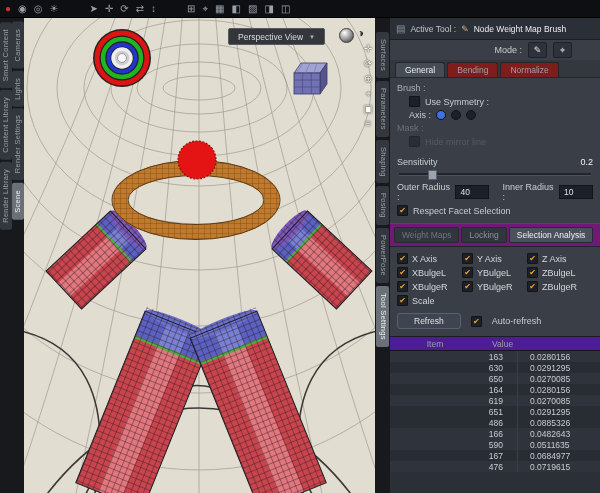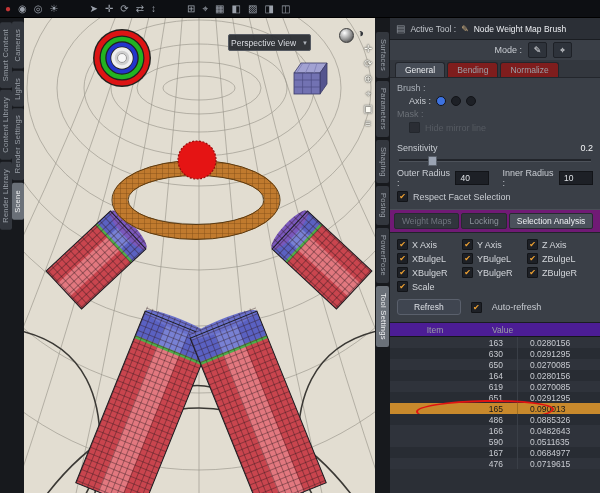--- a/index.html
+++ b/index.html
@@ -15,23 +15,23 @@
   
   #left-strip{position:absolute;left:0;top:18px;width:24px;height:475px;background:#17191d;display:flex;}
   .tabcol{width:12px;display:flex;flex-direction:column;gap:2px;padding-top:4px;}
   .vtab{writing-mode:vertical-rl;transform:rotate(180deg);background:#33373e;color:#9aa0a8;
         font-size:7.5px;padding:7px 1px;border-radius:2px;text-align:center;letter-spacing:.3px;cursor:default;}
   .vtab.active{background:#6a7078;color:#f0f1f3;}
   .vtab.right{transform:none;border-radius:2px;}
 
   
   #viewport{position:absolute;left:24px;top:18px;width:351px;height:475px;background:#e2ddd1;overflow:hidden;}
-  #vp-topbar{position:absolute;left:204px;top:16px;height:15px;background:rgba(38,41,46,.93);
+  #vp-topbar{position:absolute;left:204px;top:10px;height:15px;background:rgba(38,41,46,.93);
              border:1px solid #565a62;border-radius:2px;display:flex;align-items:center;
-             padding:0 2px;gap:6px;color:#d9dce1;font-size:8.5px;z-index:5;}
+             padding:0 9px;gap:6px;color:#d9dce1;font-size:8.5px;z-index:5;}
   #vp-topbar .caret{font-size:6px;color:#aeb3ba;}
   #vp-sphere{position:absolute;left:315px;top:10px;width:13px;height:13px;border-radius:50%;z-index:5;
              background:radial-gradient(circle at 35% 30%,#ffffff,#909090 55%,#2e2e2e);border:1px solid #3c3c3c;}
   #vp-style{position:absolute;left:333px;top:8px;font-size:12px;color:#33363c;z-index:5;}
   #vp-nav{position:absolute;right:2px;top:26px;display:flex;flex-direction:column;gap:5px;z-index:5;align-items:center;}
   .nav-icon{color:#fcfbf4;text-shadow:0 0 2px #4a4a44,0 0 1px #333;font-size:10px;line-height:1;cursor:default;}
 
   
   #right-strip{position:absolute;left:375px;top:18px;width:15px;height:475px;background:#17191d;
                display:flex;flex-direction:column;gap:3px;padding-top:14px;box-sizing:border-box;}
@@ -299,20 +299,24 @@
 
     <div class="tabs-row">
       <span class="ptab active">General</span>
       <span class="ptab">Bending</span>
       <span class="ptab">Normalize</span>
     </div>
 
     <div class="section">
       <div class="sec-label">Brush :</div>
       <div class="prow indent">
+        <span class="cb"></span>
+        <span>Use Symmetry :</span>
+      </div>
+      <div class="prow indent">
         <span>Axis :</span>
         <span class="radio sel"></span>
         <span class="radio"></span>
         <span class="radio"></span>
       </div>
       <div class="sec-label dim">Mask :</div>
       <div class="prow indent dimmed">
         <span class="cb"></span>
         <span class="dim">Hide mirror line</span>
       </div>
@@ -425,25 +429,20 @@
             <span class="c-val">0.0280156</span>
           </div>
           <div class="trow even">
             <span class="c-item">619</span>
             <span class="c-val">0.0270085</span>
           </div>
           <div class="trow odd">
             <span class="c-item">651</span>
             <span class="c-val">0.0291295</span>
           </div>
-          <div class="trow even hl">
-            <span class="c-item">165</span>
-            <span class="c-val">0.090013</span>
-            <span class="annotation"></span>
-          </div>
           <div class="trow odd">
             <span class="c-item">486</span>
             <span class="c-val">0.0885326</span>
           </div>
           <div class="trow even">
             <span class="c-item">166</span>
             <span class="c-val">0.0482643</span>
           </div>
           <div class="trow even">
             <span class="c-item">590</span>

